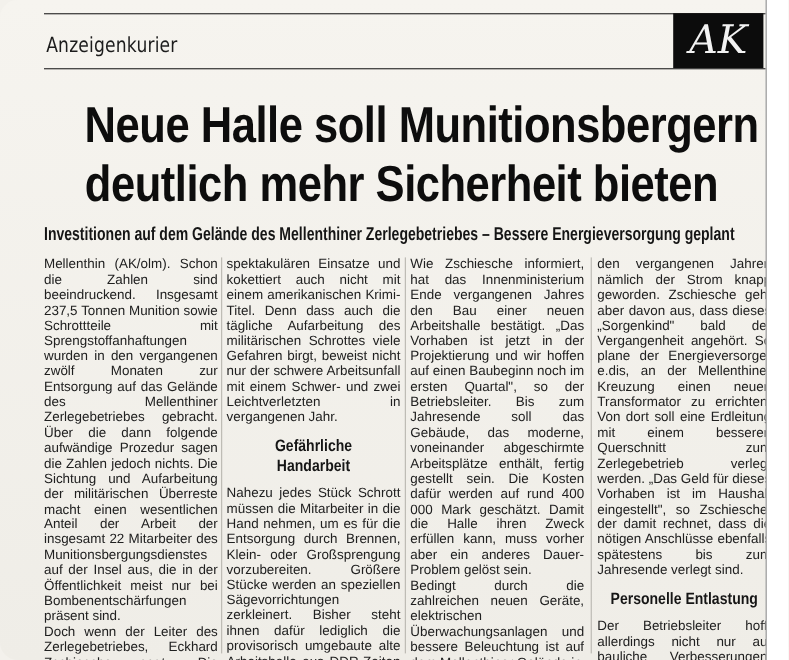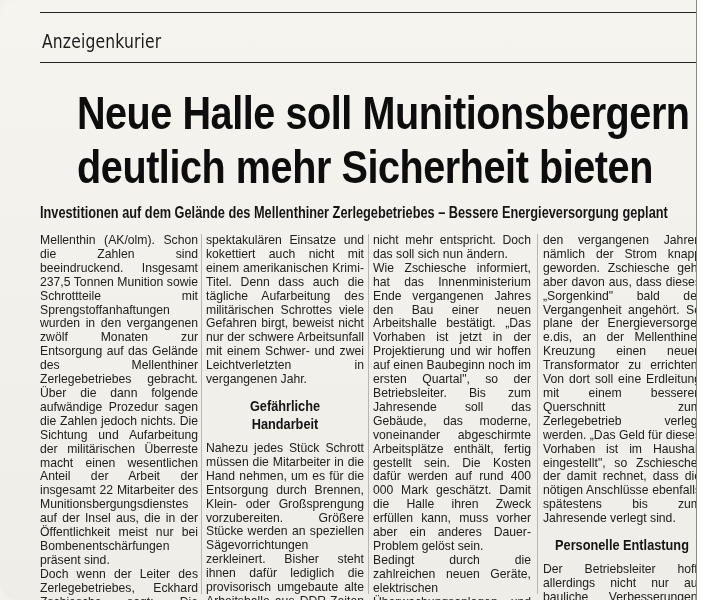--- a/index.html
+++ b/index.html
@@ -87,20 +87,21 @@
   }
 </style>
 </head>
 <body>
 
 <div class="page">
 
   <div class="masthead">
     <div class="mast-rule-top"></div>
     <div class="mast-name">Anzeigenkurier</div>
+    <div class="mast-logo">AK</div>
     <div class="mast-rule-bottom"></div>
   </div>
 
   <h1 class="headline" style="margin:0;">
     <span>Neue Halle soll Munitionsbergern</span>
     <span>deutlich mehr Sicherheit bieten</span>
   </h1>
 
   <div class="subhead">Investitionen auf dem Gelände des Mellenthiner Zerlegebetriebes – Bessere Energieversorgung geplant</div>
 
@@ -113,21 +114,20 @@
     <p>Doch wenn der Leiter des Zerlegebetriebes, Eckhard Zschiesche, sagt: „Die Gefahr ist unser tägliches Geschäft", so meint er damit nicht nur die</p>
   </div>
 
   <div class="col c2">
     <p>spektakulären Einsatze und kokettiert auch nicht mit einem amerikanischen Krimi-Titel. Denn dass auch die tägliche Aufarbeitung des militärischen Schrottes viele Gefahren birgt, beweist nicht nur der schwere Arbeitsunfall mit einem Schwer- und zwei Leichtverletzten in vergangenen Jahr.</p>
     <div class="sub">Gefährliche Handarbeit</div>
     <p>Nahezu jedes Stück Schrott müssen die Mitarbeiter in die Hand nehmen, um es für die Entsorgung durch Brennen, Klein- oder Großsprengung vorzubereiten. Größere Stücke werden an speziellen Sägevorrichtungen zerkleinert. Bisher steht ihnen dafür lediglich die provisorisch umgebaute alte Arbeitshalle aus DDR-Zeiten zur Verfügung, die den heutigen Anforderungen längst</p>
   </div>
 
   <div class="col c3">
-    <p>nicht mehr entspricht. Doch das soll sich nun ändern.</p>
     <p>Wie Zschiesche informiert, hat das Innenministerium Ende vergangenen Jahres den Bau einer neuen Arbeitshalle bestätigt. „Das Vorhaben ist jetzt in der Projektierung und wir hoffen auf einen Baubeginn noch im ersten Quartal", so der Betriebsleiter. Bis zum Jahresende soll das Gebäude, das moderne, voneinander abgeschirmte Arbeitsplätze enthält, fertig gestellt sein. Die Kosten dafür werden auf rund 400 000 Mark geschätzt. Damit die Halle ihren Zweck erfüllen kann, muss vorher aber ein anderes Dauer-Problem gelöst sein.</p>
     <p>Bedingt durch die zahlreichen neuen Geräte, elektrischen Überwachungsanlagen und bessere Beleuchtung ist auf dem Mellenthiner Gelände in</p>
   </div>
 
   <div class="col c4">
     <p>den vergangenen Jahren nämlich der Strom knapp geworden. Zschiesche geht aber davon aus, dass dieses „Sorgenkind" bald der Vergangenheit angehört. So plane der Energieversorger e.dis, an der Mellenthiner Kreuzung einen neuen Transformator zu errichten. Von dort soll eine Erdleitung mit einem besseren Querschnitt zum Zerlegebetrieb verlegt werden. „Das Geld für dieses Vorhaben ist im Haushalt eingestellt", so Zschiesche, der damit rechnet, dass die nötigen Anschlüsse ebenfalls spätestens bis zum Jahresende verlegt sind.</p>
     <div class="sub">Personelle Entlastung</div>
     <p>Der Betriebsleiter hofft allerdings nicht nur auf bauliche Verbesserungen, sondern auch auf eine kleine personel-</p>
   </div>
 

